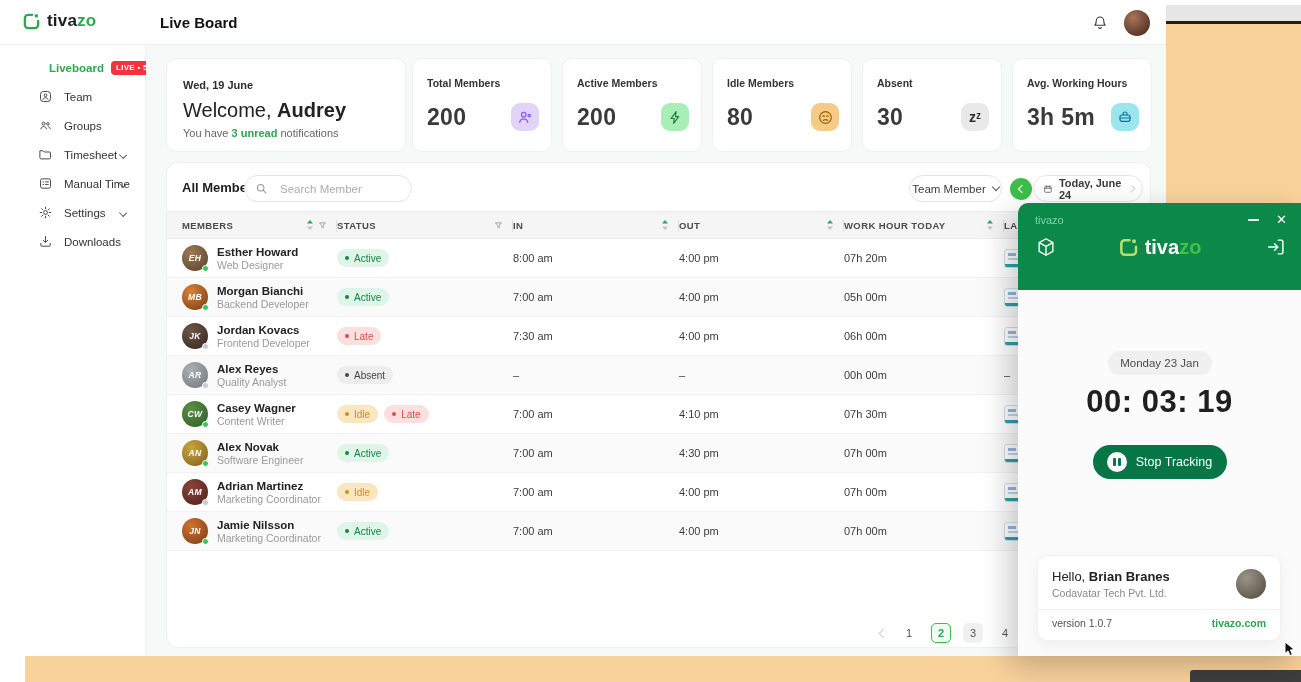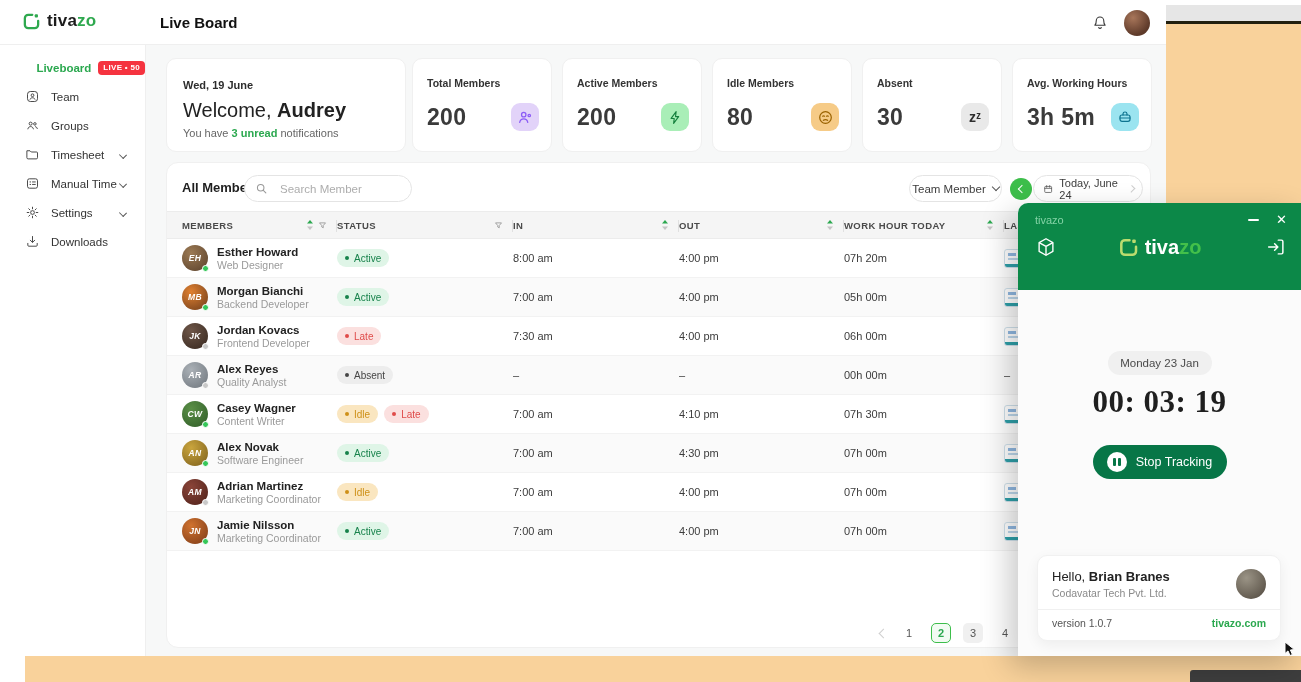--- a/index.html
+++ b/index.html
@@ -23,21 +23,21 @@
   .brand { position:absolute; left:22px; top:11px; display:flex; align-items:center; gap:6px; }
   .brand-text { font-size:17px; font-weight:bold; color:#1c1c1c; letter-spacing:.2px; }
   .brand-text .gz { color:#2EA84E; }
   #page-title { position:absolute; left:160px; top:14px; font-size:15px; font-weight:bold; color:#111; }
   #topbar-right { position:absolute; right:16px; top:0; height:45px; display:flex; align-items:center; gap:15px; }
   .avatar-top { width:26px; height:26px; border-radius:50%;
     background:radial-gradient(circle at 35% 30%, #a8765a 0%, #5e3a2a 70%); }
 
   
   #sidebar { left:0; top:45px; width:146px; height:611px; background:#fff; border-right:1px solid #EFEFEF; padding-top:8px; }
-  .side-item { position:relative; height:29px; display:flex; align-items:center; padding-left:25px; cursor:pointer; }
+  .side-item { position:relative; height:29px; display:flex; align-items:center; padding-left:38px; cursor:pointer; }
   .side-item .lbl { margin-left:11px; font-size:11.5px; color:#333; }
   .side-item.active .lbl { color:#2BA84F; font-weight:bold; }
   .side-badge { margin-left:7px; background:#F5333F; color:#fff; font-size:8px; font-weight:bold;
     padding:2.5px 5px; border-radius:4px; letter-spacing:.3px; white-space:nowrap; }
   .side-chev { position:absolute; right:19px; top:12px; width:6px; height:6px;
     border-right:1.4px solid #555; border-bottom:1.4px solid #555; transform:rotate(45deg) scale(1,.9); }
 
   
   #content { left:146px; top:45px; width:1020px; height:611px; background:#F7F8F8; }
 
@@ -67,21 +67,21 @@
   .pill { position:absolute; top:12px; height:27px; border:1px solid #E4E4E4; border-radius:14px;
     display:flex; align-items:center; background:#fff; }
   #search-pill { left:77px; width:168px; padding-left:10px; gap:6px; }
   #search-pill input { border:none; outline:none; font-size:11.5px; color:#444; width:120px; background:transparent;margin-left:6px; }
   #search-pill input::placeholder { color:#ADADAD; }
   #team-pill { left:742px; width:93px; justify-content:center; gap:7px; font-size:11.5px; color:#3d3d3d; }
   .chev-d { width:6px; height:6px; border-right:1.3px solid #555; border-bottom:1.3px solid #555; transform:rotate(45deg); margin-top:-3px; }
   #date-prev { position:absolute; left:843px; top:15px; width:22px; height:22px; border-radius:50%; background:#3DBE4B;
     display:flex; align-items:center; justify-content:center; }
   #date-prev i { width:6px; height:6px; border-left:1.8px solid #fff; border-bottom:1.8px solid #fff; transform:rotate(45deg); margin-left:2px; }
-  #date-pill { left:866px; width:110px; padding:0 8px 0 9px; gap:6px; font-size:11px; color:#3d3d3d; }
+  #date-pill { left:866px; width:110px; padding:0 8px 0 9px; gap:6px; font-size:11px; color:#3d3d3d;font-weight:bold; }
   #date-pill .chev-r { width:6px; height:6px; border-right:1.5px solid #CDCDCD; border-top:1.5px solid #CDCDCD; transform:rotate(45deg); margin-left:auto; }
 
   
   .thead { display:flex; height:28px; background:#F5F5F5; border-top:1px solid #ECECEC; border-bottom:1px solid #ECECEC; padding-left:15px; align-items:center; }
   .th { position:relative; display:flex; align-items:center; height:100%;
     font-size:9.5px; font-weight:bold; color:#4a4a4a; letter-spacing:.4px; }
   .th .hic { display:flex; align-items:center; gap:4px; margin-left:auto; margin-right:10px; }
   .th .vdiv { position:absolute; right:0; top:8px; width:1px; height:12px; background:#E0E0E0; }
   .c1 { width:155px; } .c2 { width:176px; } .c3 { width:166px; } .c4 { width:165px; } .c5 { width:160px; } .c6 { width:133px; }
 
@@ -132,21 +132,21 @@
   #w-controls { margin-left:auto; display:flex; align-items:center; gap:17px; }
   #w-min { width:11px; height:2px; background:#fff; border-radius:1px; }
   #w-close { font-size:13px; color:#fff; line-height:1; }
   #w-logorow { margin-top:10px; display:flex; align-items:center; }
   #w-logo { position:absolute; left:50%; transform:translateX(-50%); display:flex; align-items:center; gap:6px; }
   #w-logo .t { font-size:20px; font-weight:bold; color:#fff; }
   #w-logo .t .gz { color:#43C04A; }
   #w-exit { margin-left:auto; }
   #w-datepill { margin:61px auto 0; width:104px; height:24px; background:#F0F0F0; border-radius:12px;
     display:flex; align-items:center; justify-content:center; font-size:11.5px; color:#4a4a4a; }
-  #w-timer { margin-top:9px; text-align:center; font-size:31px; font-weight:600; color:#1f1f1f; letter-spacing:.5px;font-family:Liberation Serif, serif; }
+  #w-timer { margin-top:9px; text-align:center; font-size:31px; font-weight:600; color:#1f1f1f; letter-spacing:.5px; }
   #w-stop { margin:25px auto 0; width:134px; height:34px; background:#077647; border:none; border-radius:17px;
     display:flex; align-items:center; justify-content:center; gap:9px; color:#fff; font-size:12.5px;
     font-family:inherit; cursor:pointer; }
   #w-stop .pc { width:20px; height:20px; border-radius:50%; background:#fff; display:flex; align-items:center; justify-content:center; gap:2.5px; }
   #w-stop .pc i { width:2.5px; height:8px; background:#077647; border-radius:1px; }
 
   #hello-card { position:absolute; left:19px; top:352px; width:244px; height:86px; background:#fff;
     border:1px solid #F1F1F1; border-radius:10px; box-shadow:0 4px 14px rgba(0,0,0,.06); }
   #hello-card .hrow { display:flex; align-items:center; padding:13px 14px 0 14px; }
   #hello-card .htxt .hn { font-size:13px; color:#222; }

